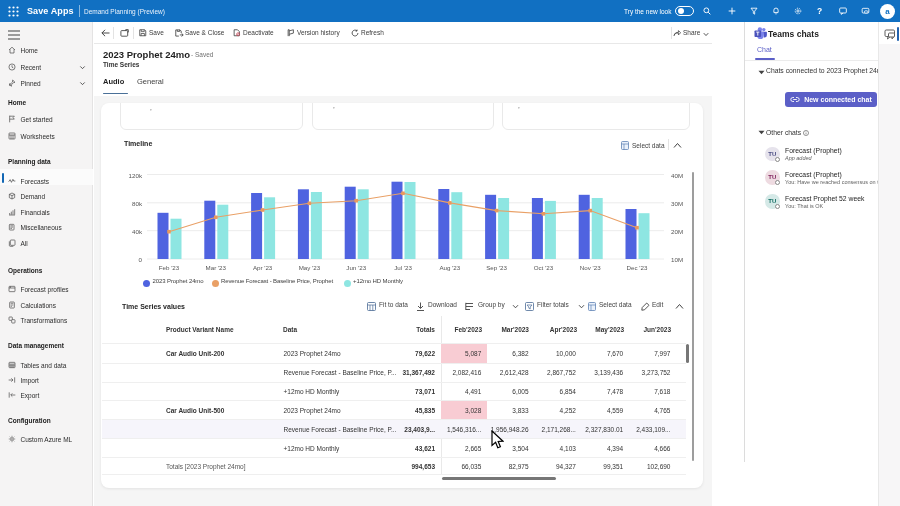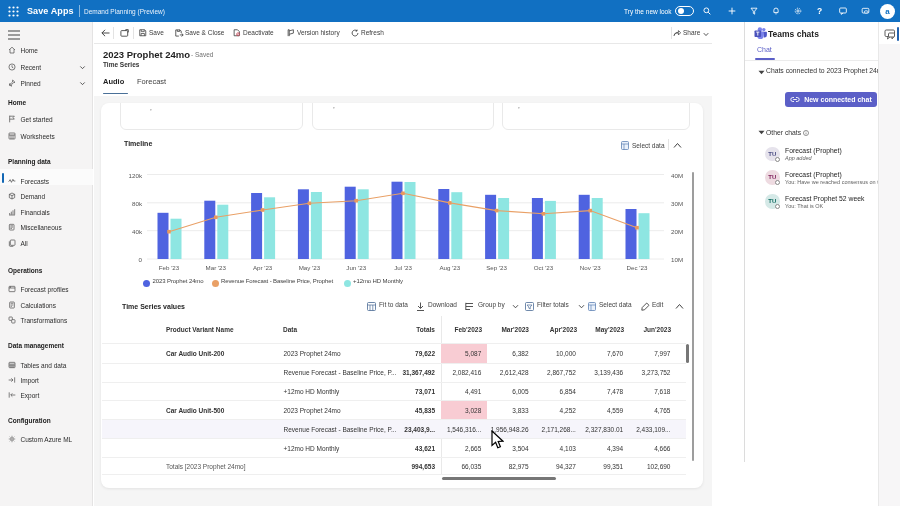--- a/index.html
+++ b/index.html
@@ -275,21 +275,21 @@
     <span class="cmditem" style="left:589px">Share</span>
     <svg class="abs" style="left:609px;top:10px" width="6" height="5" viewBox="0 0 8 6">
         <path d="M1 1.2 L4 4.4 L7 1.2" fill="none" stroke="#424242" stroke-width="1.2"></path>
       </svg>
   </div>
   <div id="titleblock">
     <span class="abs" style="left:9px;top:4.5px;font-size:9.5px;font-weight:bold;color:#1f1f1f;white-space:nowrap">2023 Prophet 24mo</span>
     <span class="abs" style="left:97px;top:7px;font-size:6.5px;color:#707070;white-space:nowrap">- Saved</span>
     <span class="abs" style="left:9px;top:17px;font-size:6.5px;font-weight:bold;color:#333;white-space:nowrap">Time Series</span>
     <span class="abs" style="left:9px;top:33px;font-size:7.5px;font-weight:bold;color:#1f1f1f">Audio</span>
-    <span class="abs" style="left:43px;top:33px;font-size:7.5px;color:#424242">Forecast</span>
+    <span class="abs" style="left:43px;top:33px;font-size:7.5px;color:#424242">General</span>
     <span class="abs" style="left:9px;top:48.5px;width:25px;height:1.8px;border-radius:2px;background:#4a7098"></span>
   </div>
   <div id="graybg"></div>
   <div id="card" style="overflow:hidden">
     <div class="abs" style="left:19px;top:-20px;width:183px;height:47px;border:1px solid #e9e9e9;border-radius:6px;background:#fff"></div>
     <div class="abs" style="left:211px;top:-20px;width:182px;height:47px;border:1px solid #e9e9e9;border-radius:6px;background:#fff"></div>
     <div class="abs" style="left:400.8px;top:-20px;width:188px;height:47px;border:1px solid #e9e9e9;border-radius:6px;background:#fff"></div>
     <span class="abs" style="left:49px;top:4px;font-size:8px;color:#777">’</span>
     <span class="abs" style="left:232px;top:2px;font-size:8px;color:#777">’</span>
     <span class="abs" style="left:417px;top:2px;font-size:8px;color:#777">’</span>

